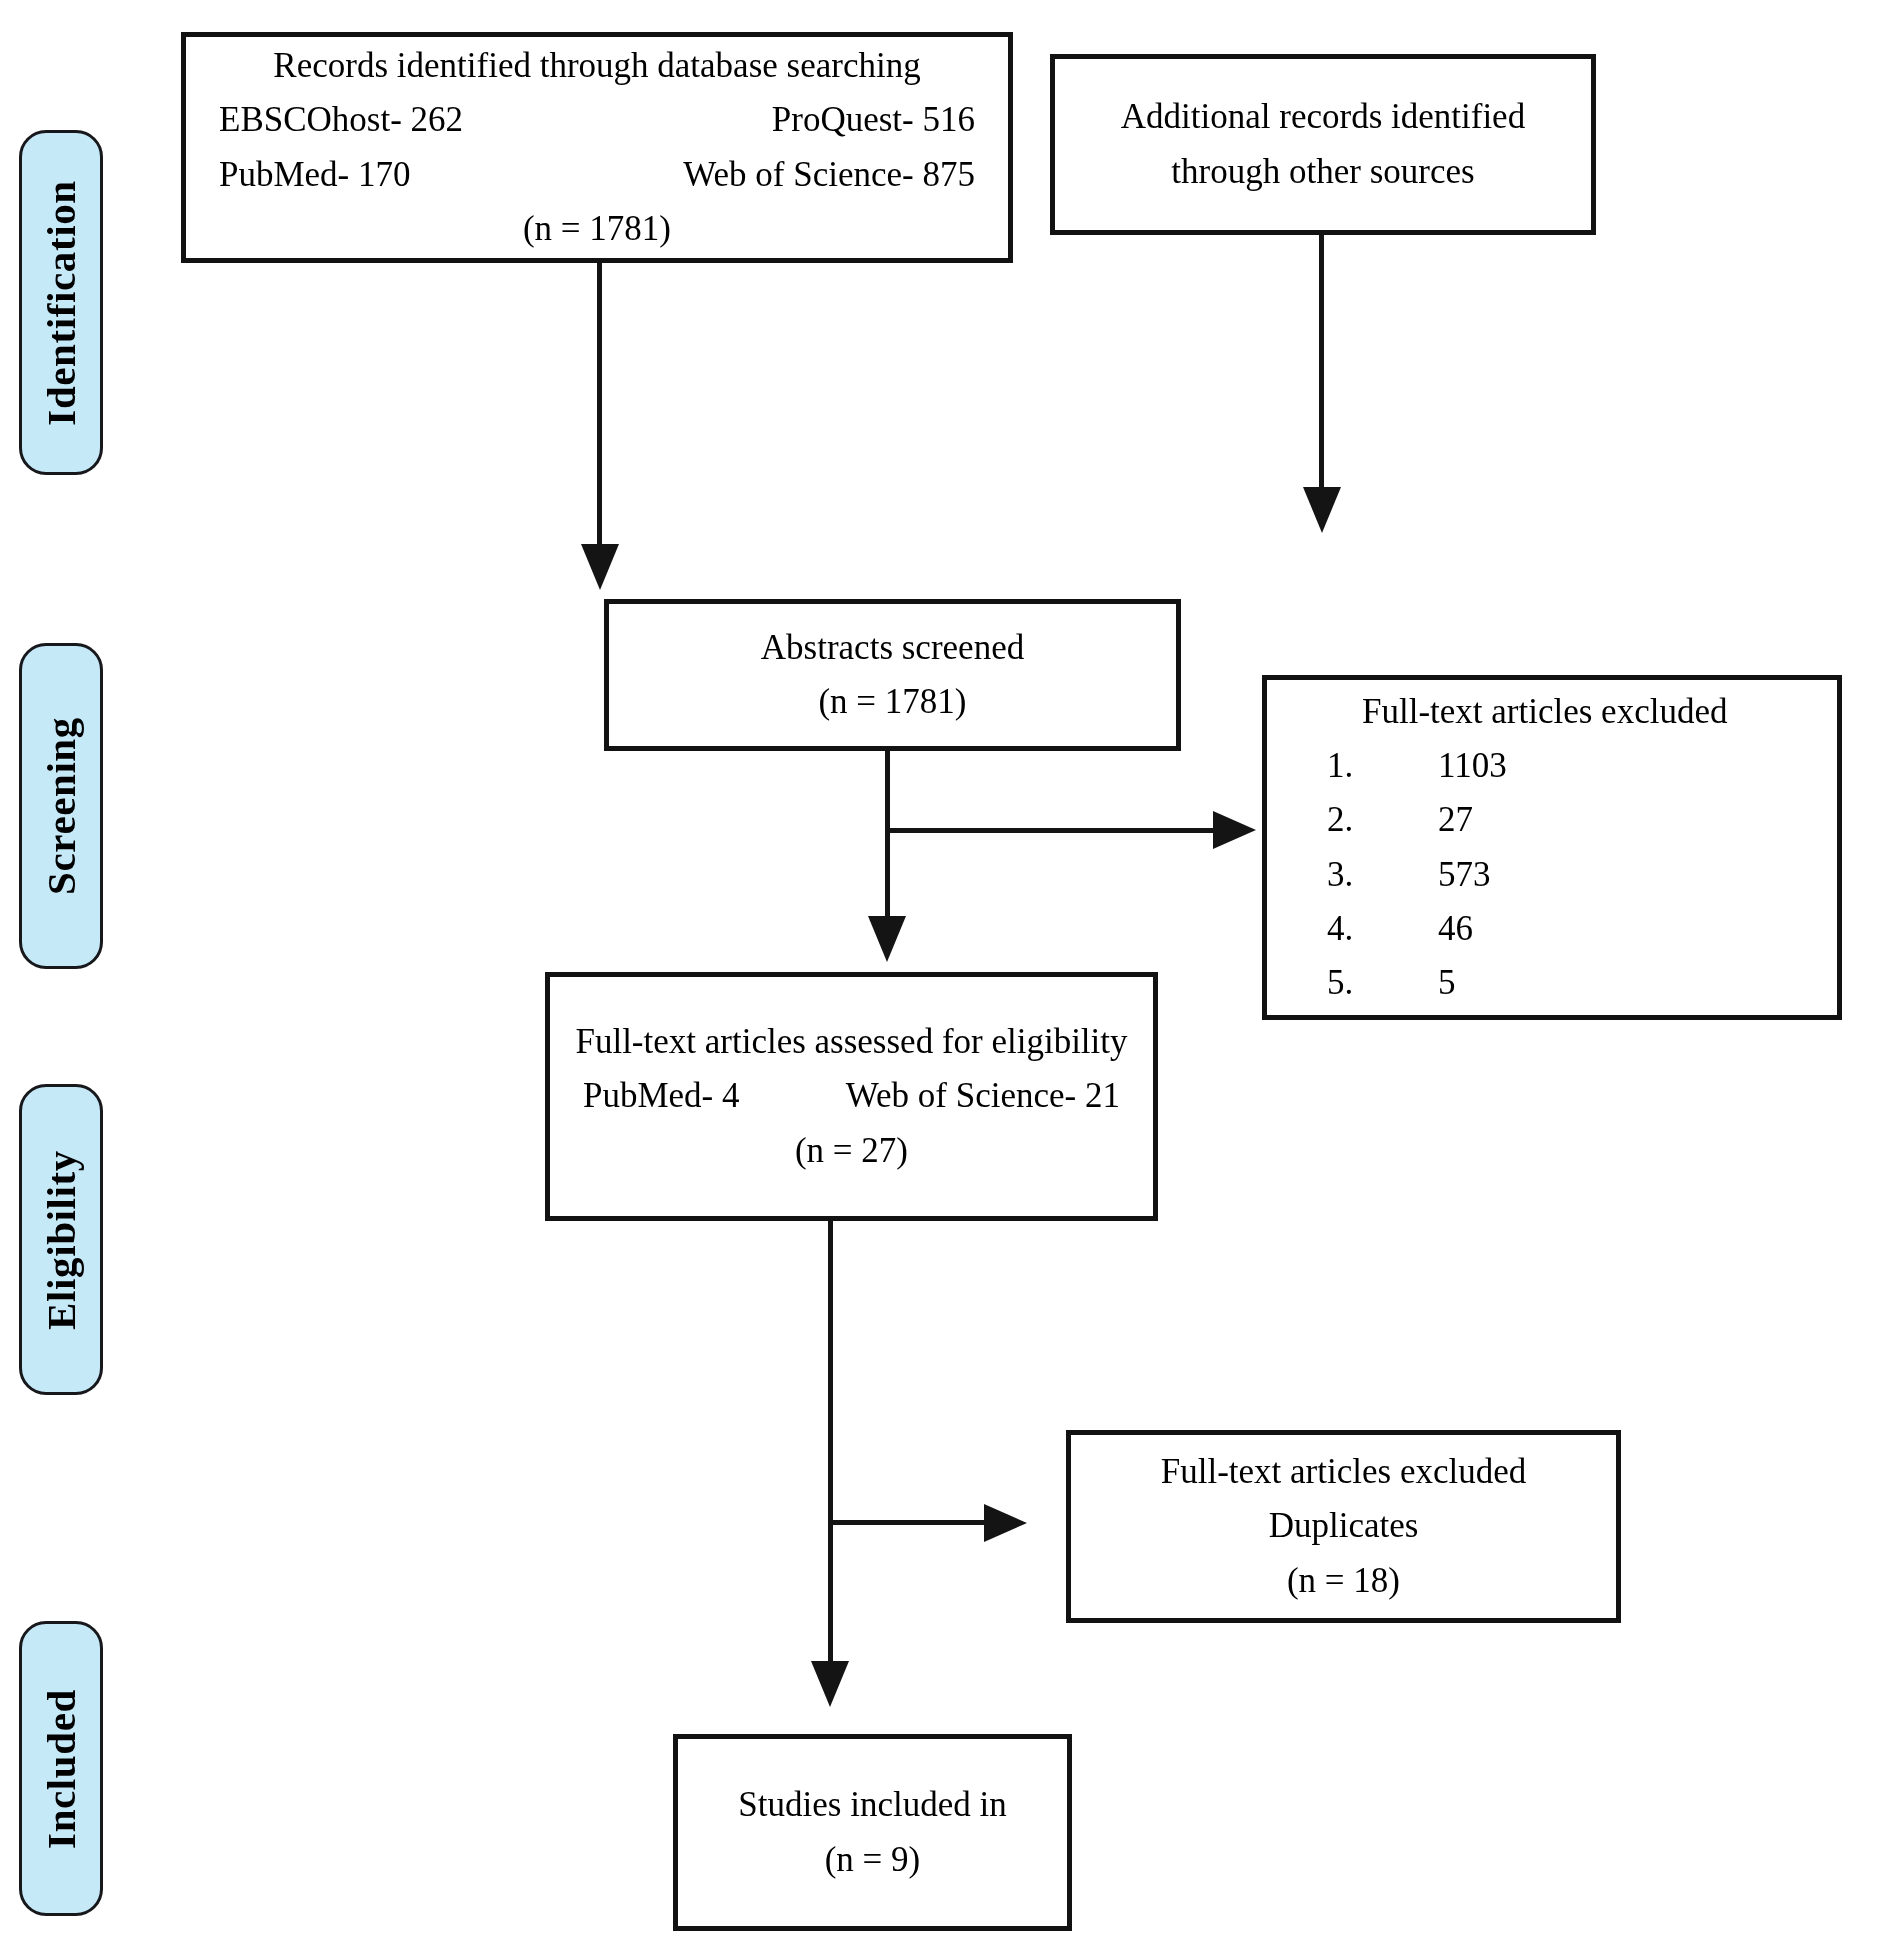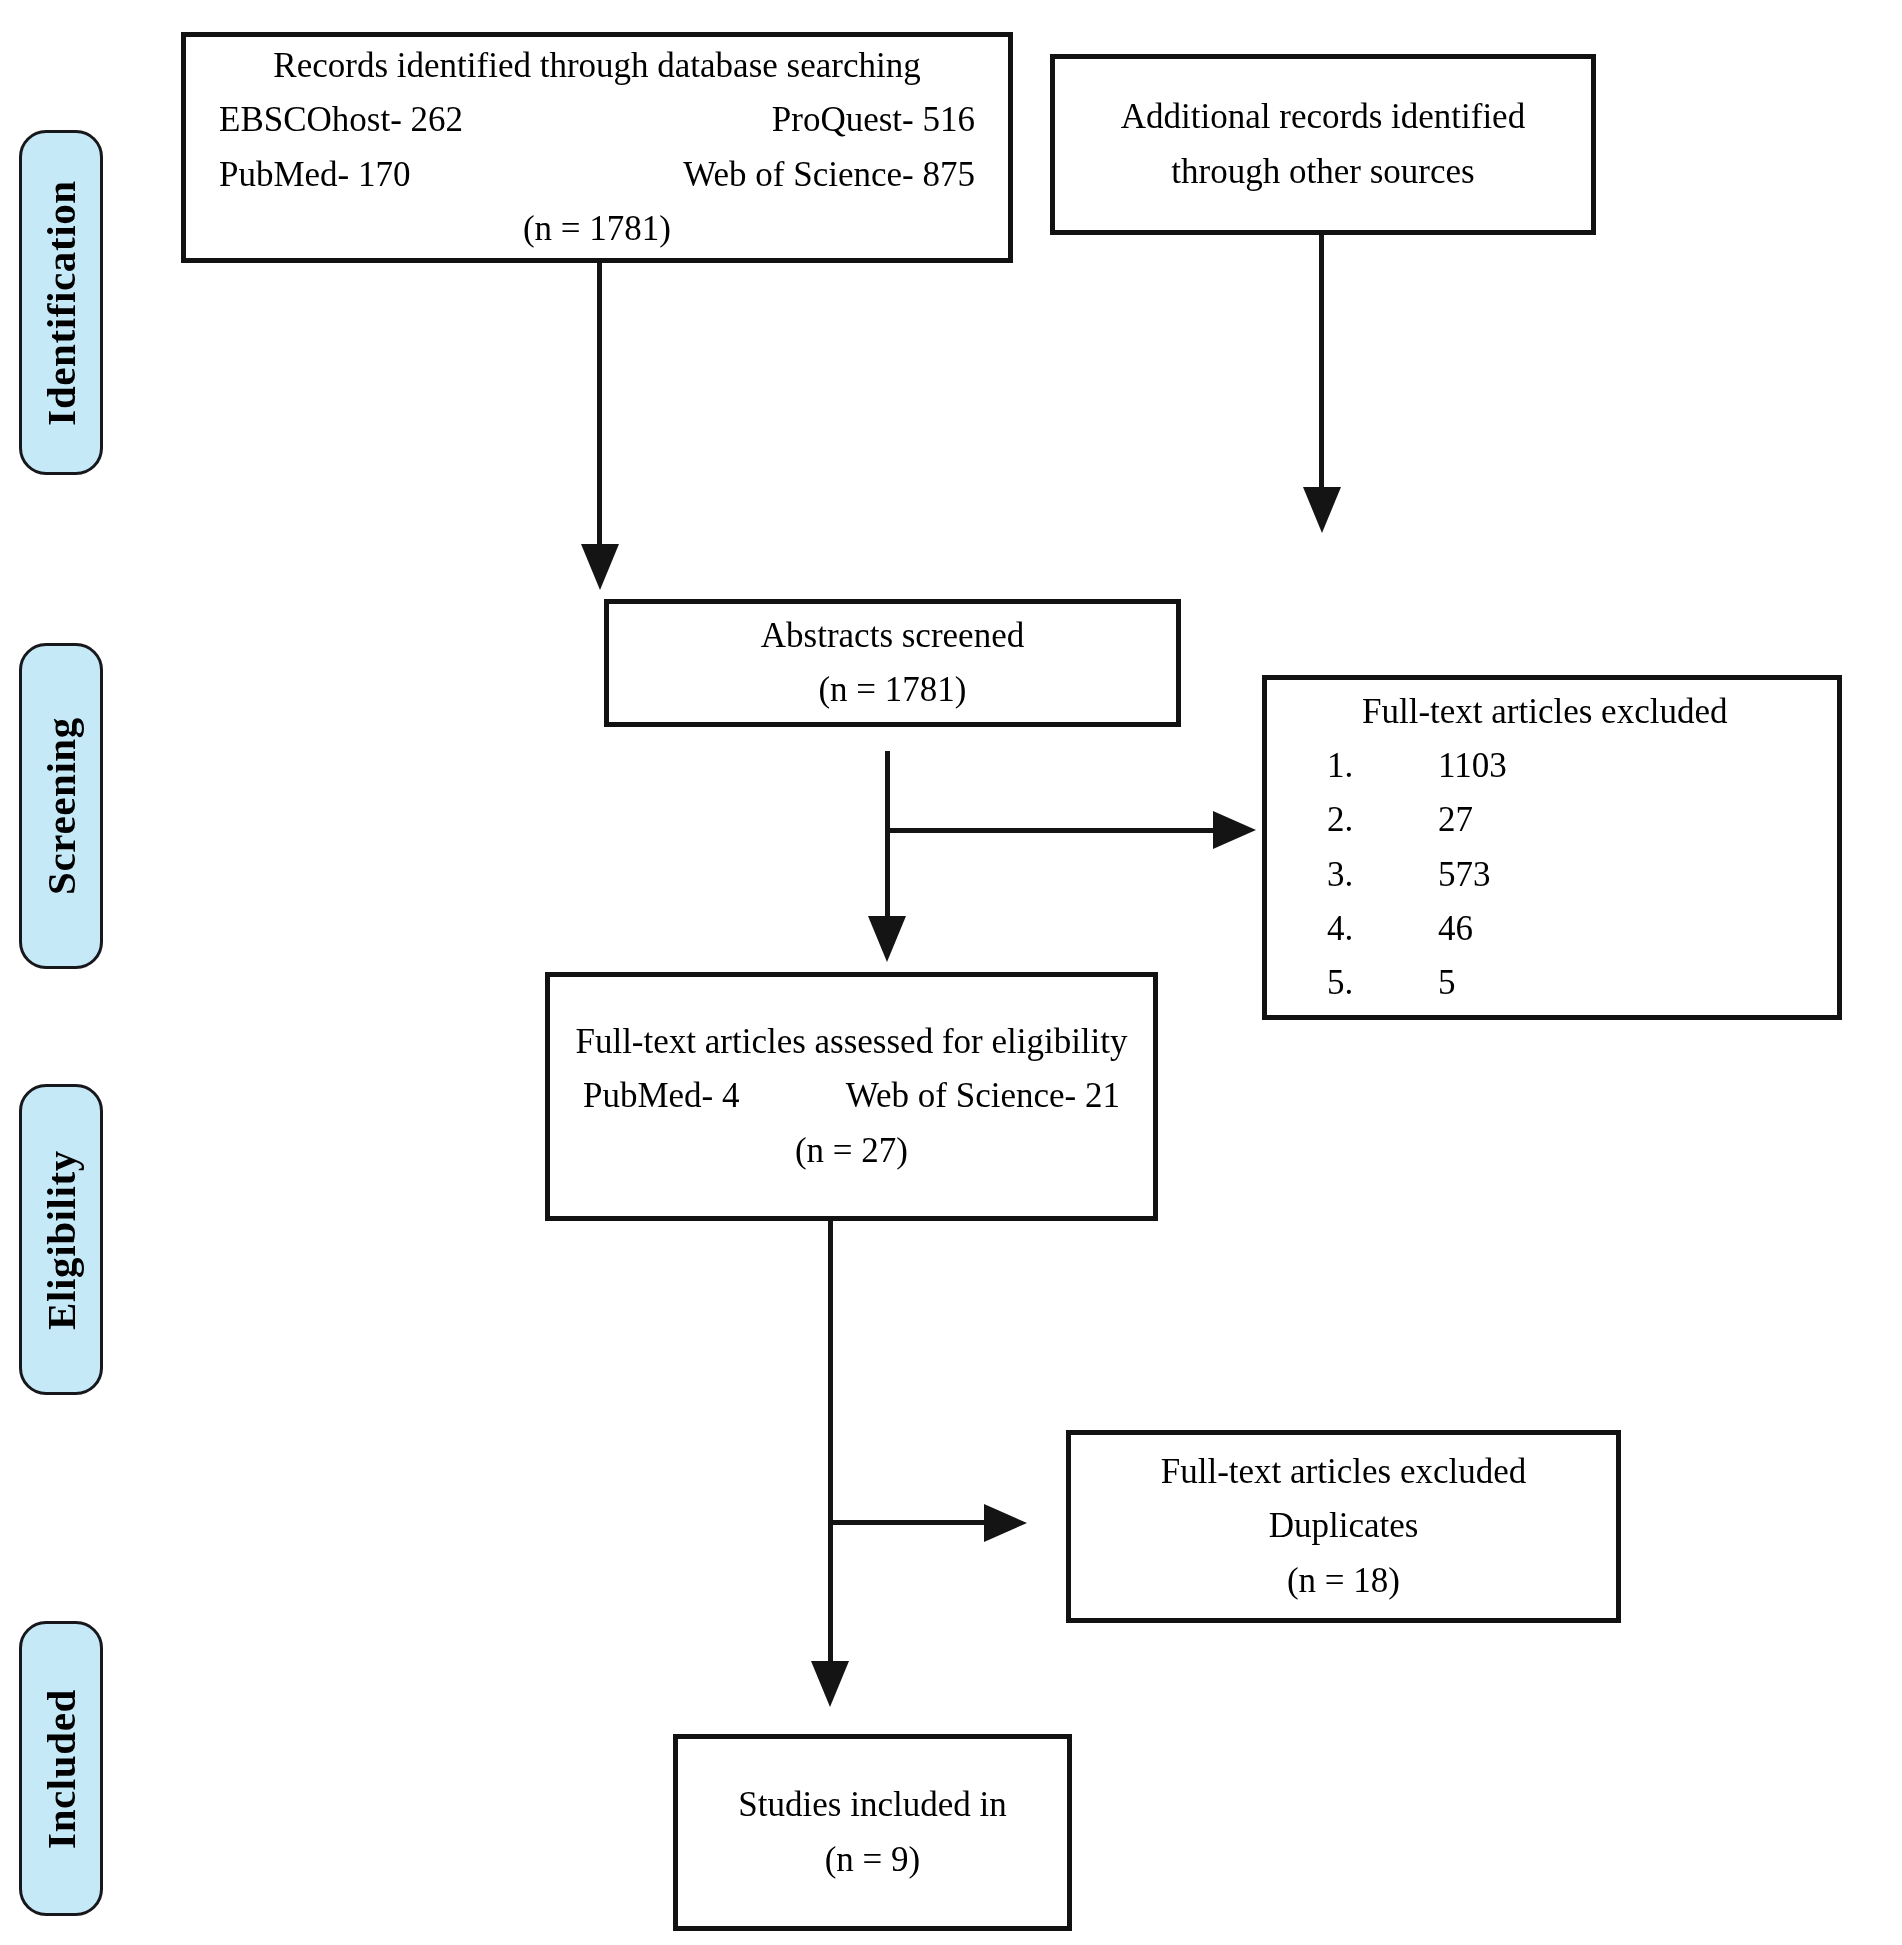--- a/index.html
+++ b/index.html
@@ -78,21 +78,21 @@
 
   
   #stage-identification{left:19px;top:130px;width:84px;height:345px;}
   #stage-screening{left:19px;top:643px;width:84px;height:326px;}
   #stage-eligibility{left:19px;top:1084px;width:84px;height:311px;}
   #stage-included{left:19px;top:1621px;width:84px;height:295px;}
 
   
   #box-records{left:181px;top:32px;width:832px;height:231px;}
   #box-additional{left:1050px;top:54px;width:546px;height:181px;}
-  #box-abstracts{left:604px;top:599px;width:577px;height:128px;}
+  #box-abstracts{left:604px;top:599px;width:577px;height:152px;}
   #box-excluded{left:1262px;top:675px;width:580px;height:345px;}
   #box-assessed{left:545px;top:972px;width:613px;height:249px;}
   #box-duplicates{left:1066px;top:1430px;width:555px;height:193px;}
   #box-studies{left:673px;top:1734px;width:399px;height:197px;}
 
   
   #a1-line{left:597px;top:263px;height:282px;}
   #a1-head{left:581px;top:544px;}
   #a2-line{left:1319px;top:235px;height:254px;}
   #a2-head{left:1303px;top:487px;}

